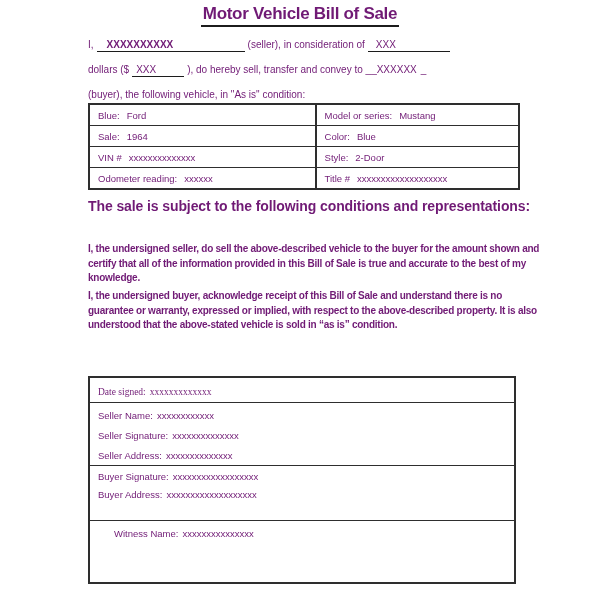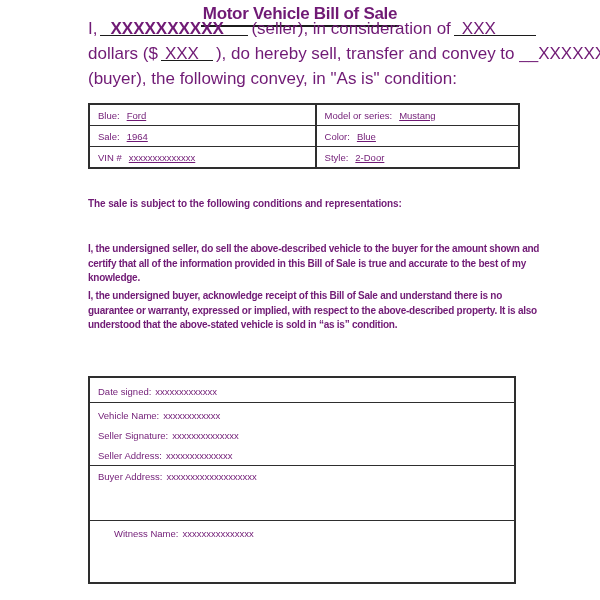--- a/index.html
+++ b/index.html
@@ -9,21 +9,21 @@
   }
 
   
   .title-wrap { position:absolute; top:4px; left:0; width:100%; text-align:center; }
   .title-text {
     display:inline-block; font-size:17px; font-weight:700; letter-spacing:-0.3px;
     border-bottom:2px solid #1c1c1c; padding:0 2px 1px 2px;
   }
 
   
-  .intro { position:absolute; left:88px; top:16px; width:470px; font-size:17px; }
+  .intro { position:absolute; left:88px; top:32px; width:470px; font-size:10px; }
   .iline { height:25px; line-height:25px; white-space:nowrap; }
   .blank {
     display:inline-block; border-bottom:1.4px solid #1c1c1c;
     line-height:13px; margin:0 3px; vertical-align:baseline; box-sizing:border-box;
   }
   .blank b { font-weight:700; }
   .blank-seller { min-width:148px; padding-left:10px; }
   .blank-words  { min-width:82px;  padding-left:8px; }
   .blank-amt    { min-width:52px;  padding-left:4px; }
   .tail-underscore { margin-left:4px; }
@@ -31,42 +31,42 @@
   
   .vtable {
     position:absolute; left:88px; top:103px; width:432px;
     border-collapse:collapse; table-layout:fixed; border:2px solid #2e2e2e;
   }
   .vtable td {
     border:1px solid #2e2e2e; height:20px; padding:0 8px;
     font-size:9.5px; vertical-align:middle; white-space:nowrap; overflow:hidden;
   }
   .vtable td.lcol { width:48.5%; border-right-width:2px; }
-  .vval { margin-left:7px;text-decoration:underline; }
+  .vval { margin-left:7px; }
 
   
   .cond-heading {
     position:absolute; left:88px; top:198px; width:470px;
-    font-size:10px; font-weight:700; letter-spacing:-0.1px; white-space:nowrap;
+    font-size:14px; font-weight:700; letter-spacing:-0.1px; white-space:nowrap;
   }
   .para {
     position:absolute; left:88px; width:458px;
     font-size:10px; font-weight:700; line-height:14.5px; letter-spacing:-0.25px;
   }
   .para1 { top:242px; }
   .para2 { top:289px; }
 
   
   .stable {
     position:absolute; left:88px; top:376px; width:428px; height:208px;
     border:2px solid #2e2e2e; box-sizing:border-box;
   }
   .srow { border-bottom:1.5px solid #2e2e2e; box-sizing:border-box; padding-left:8px; }
   .srow:last-child { border-bottom:none;padding-left:24px; }
-  .srow1 { height:25px; padding-top:4px; }
+  .srow1 { height:25px; padding-top:4px;font-family:Liberation Serif, serif; }
   .srow2 { height:63px; padding-top:3px; }
   .srow3 { height:55px; padding-top:2px; }
   .srow4 { padding-top:3px; }
   .sline { font-size:9.5px; line-height:20px; white-space:nowrap; }
   .srow3 .sline { line-height:18px; }
   .sval { margin-left:4px; }
 </style>
 </head>
 <body>
 
@@ -77,56 +77,61 @@
   </div>
 
   <div class="intro">
     <div class="iline">
       <span>I,</span><span class="blank blank-seller"><b>XXXXXXXXXX</b></span><span>(seller), in consideration of</span><span class="blank blank-words"><span>XXX</span></span>
     </div>
     <div class="iline">
       <span>dollars ($</span><span class="blank blank-amt"><span>XXX</span></span><span>), do hereby sell, transfer and convey to __</span><span>XXXXXX</span><span class="tail-underscore">_</span>
     </div>
     <div class="iline">
-      <span>(buyer), the following convey, in "As is" condition:</span>
+      <span>(buyer), the following vehicle, in "As is" condition:</span>
     </div>
   </div>
 
   <table class="vtable">
     <tbody>
         <tr>
       <td class="lcol"><span>Blue:</span><span class="vval">Ford</span></td>
       <td><span>Model or series:</span><span class="vval">Mustang</span></td>
     </tr>
     <tr>
       <td class="lcol"><span>Sale:</span><span class="vval">1964</span></td>
       <td><span>Color:</span><span class="vval">Blue</span></td>
     </tr>
     <tr>
       <td class="lcol"><span>VIN #</span><span class="vval">xxxxxxxxxxxxxx</span></td>
       <td><span>Style:</span><span class="vval">2-Door</span></td>
     </tr>
+    <tr>
+      <td class="lcol"><span>Odometer reading:</span><span class="vval">xxxxxx</span></td>
+      <td><span>Title #</span><span class="vval">xxxxxxxxxxxxxxxxxxx</span></td>
+    </tr>
   </tbody>
     </table>
 
   <div class="cond-heading">The sale is subject to the following conditions and representations:</div>
 
   <div class="para para1">I, the undersigned seller, do sell the above-described vehicle to the buyer for the amount shown and certify that all of the information provided in this Bill of Sale is true and accurate to the best of my knowledge.</div>
   <div class="para para2">I, the undersigned buyer, acknowledge receipt of this Bill of Sale and understand there is no guarantee or warranty, expressed or implied, with respect to the above-described property.  It is also understood that the above-stated vehicle is sold in “as is” condition.</div>
 
   <div class="stable">
     <div class="srow srow1">
       <div class="sline"><span>Date signed:</span><span class="sval">xxxxxxxxxxxxx</span></div>
     </div>
     <div class="srow srow2">
-      <div class="sline"><span>Vehicle Name:</span><span class="sval">xxxxxxxxxxxx</span></div>
+      <div class="sline"><span>Seller Name:</span><span class="sval">xxxxxxxxxxxx</span></div>
       <div class="sline"><span>Seller Signature:</span><span class="sval">xxxxxxxxxxxxxx</span></div>
       <div class="sline"><span>Seller Address:</span><span class="sval">xxxxxxxxxxxxxx</span></div>
     </div>
     <div class="srow srow3">
+      <div class="sline"><span>Buyer Signature:</span><span class="sval">xxxxxxxxxxxxxxxxxx</span></div>
       <div class="sline"><span>Buyer Address:</span><span class="sval">xxxxxxxxxxxxxxxxxxx</span></div>
     </div>
     <div class="srow srow4">
       <div class="sline"><span>Witness Name:</span><span class="sval">xxxxxxxxxxxxxxx</span></div>
     </div>
   </div>
 
 </div>
 
 </body></html>

